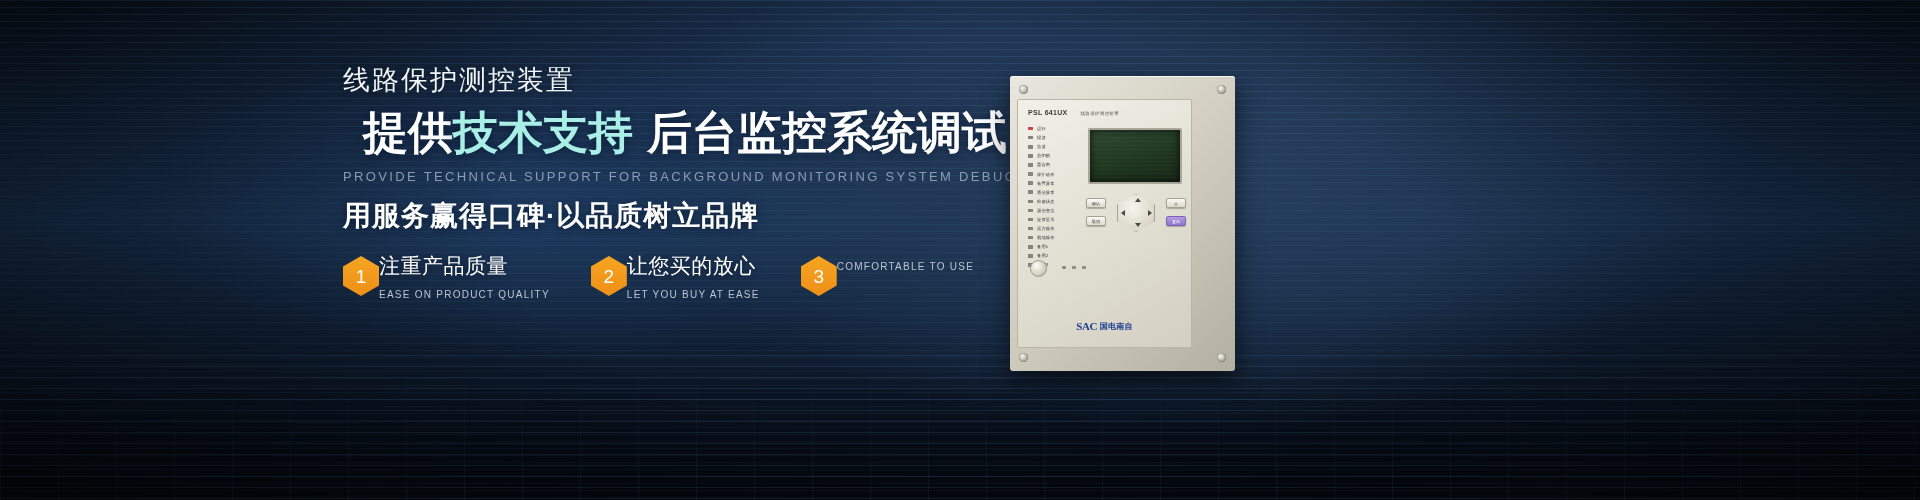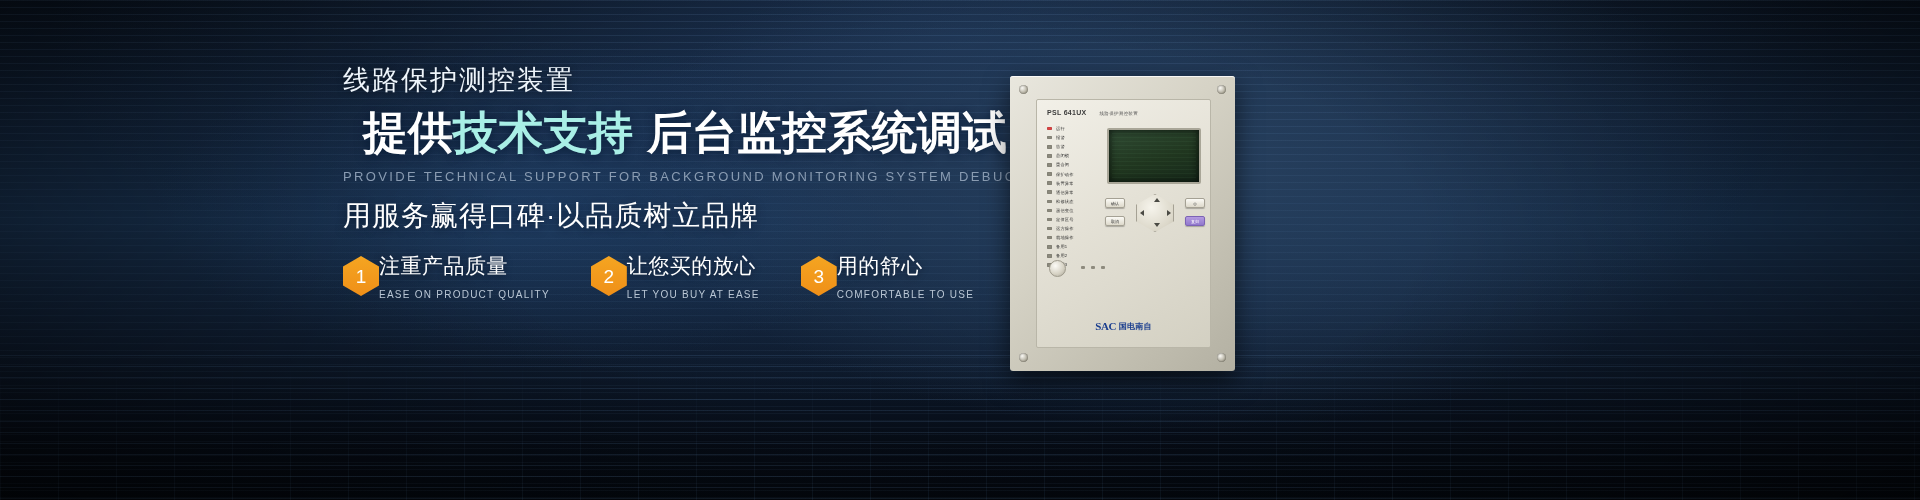--- a/index.html
+++ b/index.html
@@ -73,21 +73,21 @@
   .h-white{ color:#ffffff; }
   .h-cyan{ color:#a9efe6; }
   .h-gap{ display:inline-block; width:14px; }
 
   .subline{
     margin-top:11px; font-size:13px; letter-spacing:2.35px;
     color:#8a9cb2; white-space:nowrap; font-weight:400;
   }
   .tagline{
     margin-top:13px; font-size:28px; color:#ffffff; letter-spacing:1px;
-    font-weight:400; white-space:nowrap; text-shadow:0 2px 8px rgba(0,15,35,.7);
+    font-weight:700; white-space:nowrap; text-shadow:0 2px 8px rgba(0,15,35,.7);
   }
 
   
   .features{ position:absolute; left:343px; top:252px; display:flex; align-items:flex-start; }
   .feature{ display:flex; align-items:flex-start; margin-right:41px; }
   .badge{
     width:36px; height:40px; flex:none; margin-top:4px;
     background:linear-gradient(180deg,#f5a521 0%,#ef8f18 100%);
     clip-path:polygon(50% 0%, 100% 26%, 100% 74%, 50% 100%, 0% 74%, 0% 26%);
     display:flex; align-items:center; justify-content:center;
@@ -114,21 +114,21 @@
   .screw{ position:absolute; width:9px; height:9px; border-radius:50%;
     background:radial-gradient(circle at 35% 32%, #fbfaf6 0%, #b7b3a4 60%, #85816f 100%);
     box-shadow:inset 0 0 2px rgba(0,0,0,.5); }
   .s1{ left:9px;  top:9px; }
   .s2{ right:9px; top:9px; }
   .s3{ left:9px;  bottom:9px; }
   .s4{ right:9px; bottom:9px; }
 
   
   .face{
-    position:absolute; left:26px; top:23px; width:175px; height:249px;
+    position:absolute; left:7px; top:23px; width:175px; height:249px;
     background:linear-gradient(150deg,#f2f0e8 0%,#e4e1d6 45%,#d3d0c2 100%);
     border:1px solid #b9b6a8; border-radius:2px;
   }
   .model{
     position:absolute; left:10px; top:9px; right:8px;
     font-family:"Liberation Sans",sans-serif; font-size:6px; color:#3c3c3c;
     letter-spacing:.3px; display:flex; align-items:baseline;
   }
   .model .m-main{ font-weight:bold; font-size:7px; }
   .model .m-sub{ margin-left:13px; font-size:4.5px; color:#555; }
@@ -235,21 +235,20 @@
       <div class="badge">2</div>
       <div class="ftext">
         <div class="fcn">让您买的放心</div>
         <div class="fen">LET YOU BUY AT EASE</div>
       </div>
     </div>
 
     <div class="feature">
       <div class="badge">3</div>
       <div class="ftext">
-        <div class="fcn">用的舒心</div>
         <div class="fen">COMFORTABLE TO USE</div>
       </div>
     </div>
   </div>
 
   <div class="device-wrap">
     <div class="dev-shadow"></div>
 
     <div class="plate">
       <span class="screw s1"></span>

